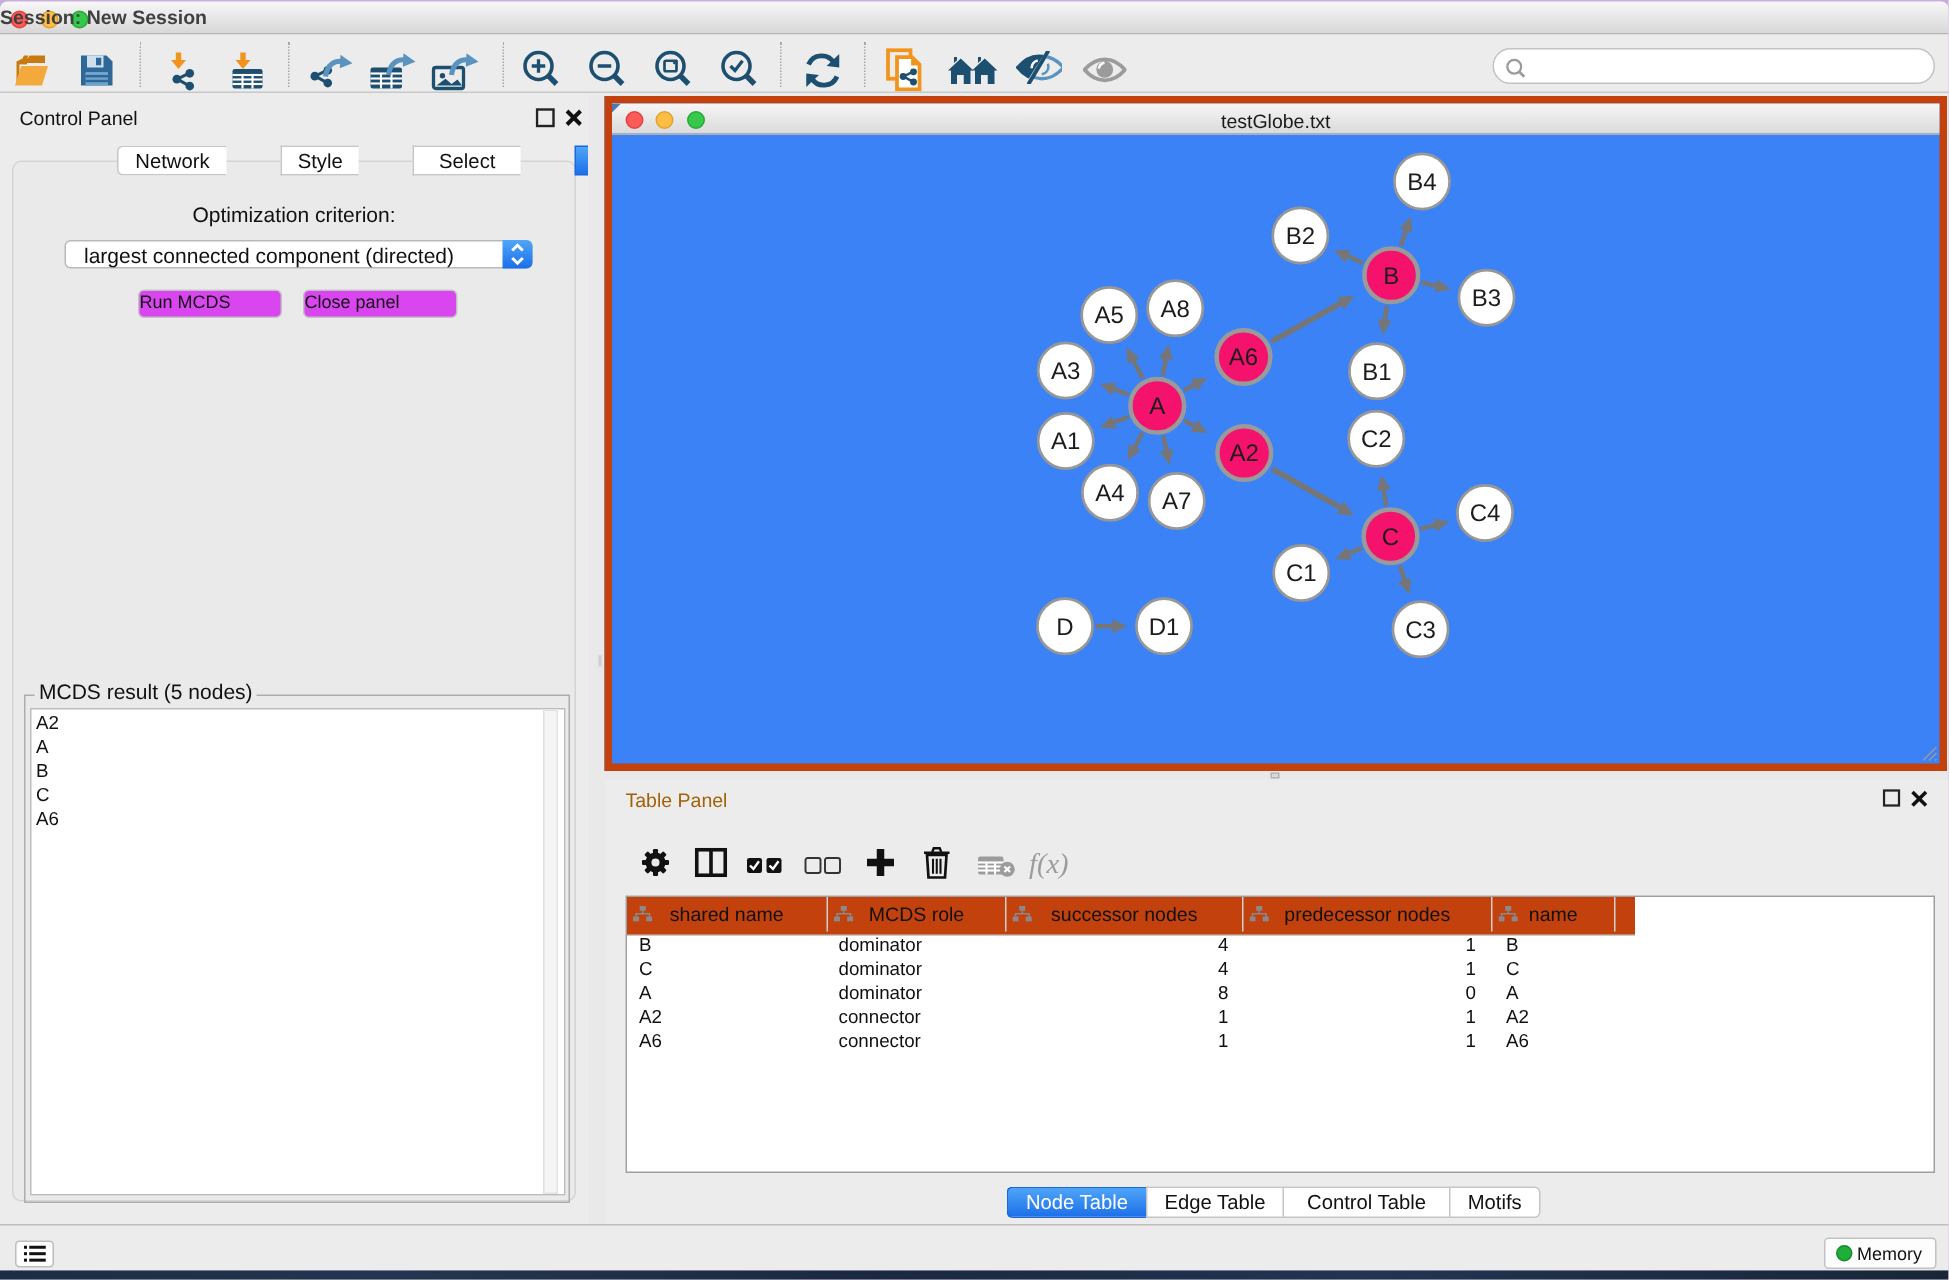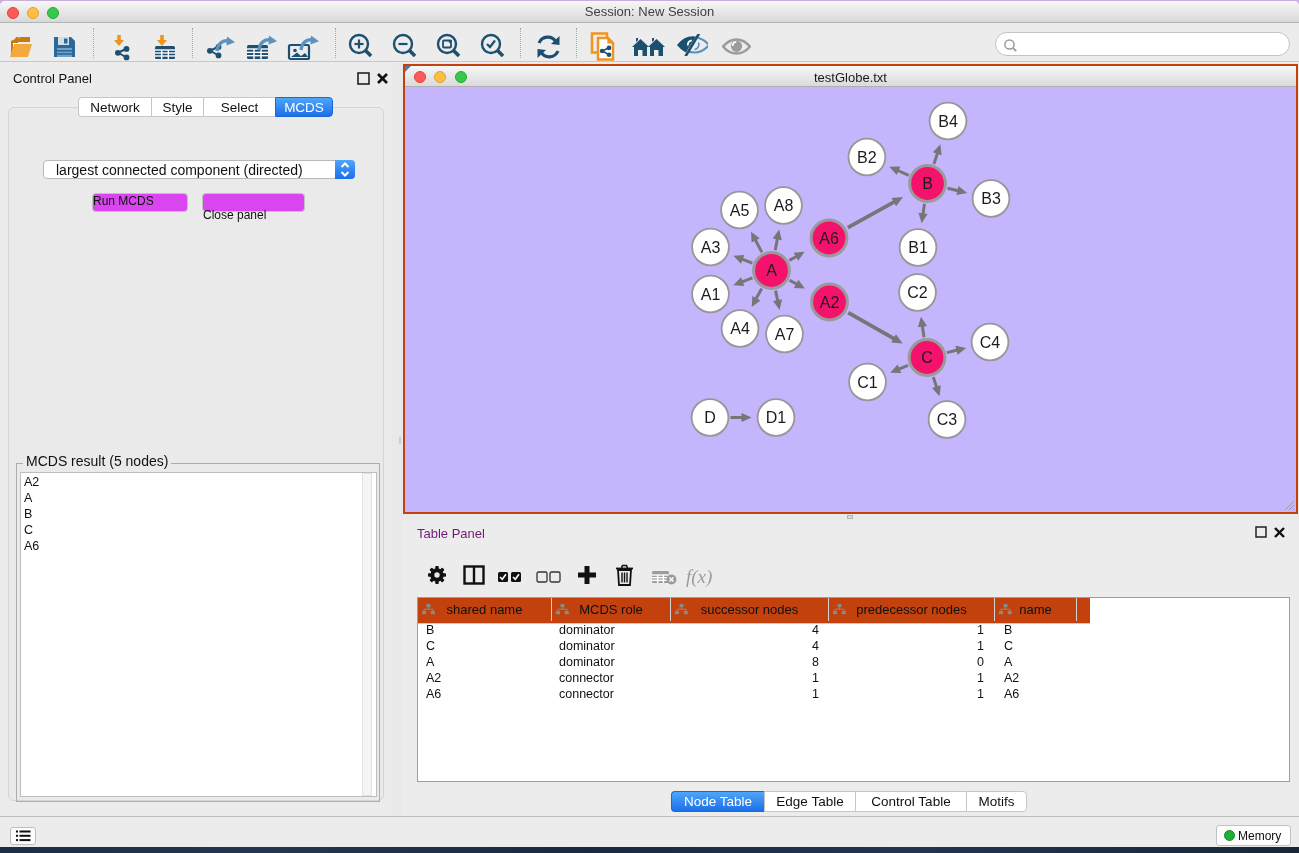--- a/index.html
+++ b/index.html
@@ -3,21 +3,21 @@
 <style>
 * { margin:0; padding:0; box-sizing:border-box; }
 html,body { width:1299px; height:853px; overflow:hidden; }
 body { font-family:"Liberation Sans", sans-serif; position:relative; background:#c9aedd; }
 .abs { position:absolute; }
 
 #appwin { position:absolute; left:0; top:1px; width:1299px; height:845px; background:#ececec; border-radius:5px 5px 0 0; }
 #titlebar { position:absolute; left:0; top:0; width:1299px; height:22px;
   background:linear-gradient(#f7f7f7,#d8d8d8); border-bottom:1px solid #b4b4b4; border-radius:5px 5px 0 0;}
 .tl { position:absolute; top:6px; width:12px; height:12px; border-radius:50%; }
-#title { position:absolute; top:3px; width:100%; text-align:center; font-size:13px; color:#404040; }
+#title { position:absolute; top:3px; width:100%; text-align:left; font-size:13px; color:#404040;font-weight:bold; }
 #toolbar { position:absolute; left:0; top:23px; width:1299px; height:38px; background:#ececec; border-bottom:1px solid #c8c8c8; }
 .sep { position:absolute; top:4px; height:30px; width:0; border-left:1px dotted #a9a9a9; }
 #searchbox { position:absolute; left:995px; top:8px; width:295px; height:24px; background:#fff;
   border:1px solid #c3c3c3; border-radius:12px; }
 
 #cpanel { position:absolute; left:0; top:62px; width:392px; height:753px; background:#ececec; }
 #cpanel-head { position:absolute; left:13px; top:8px; font-size:13px; color:#111; }
 #cp-sub { position:absolute; left:8px; top:44px; width:376px; height:694px; background:#eaeaea;
   border:1px solid #d4d4d4; border-radius:6px; }
 .tabbar { position:absolute; display:flex; height:20px; }
@@ -34,28 +34,28 @@
 #dd-step { position:absolute; right:-1px; top:-1px; width:20px; height:19px; border-radius:0 4px 4px 0;
   background:linear-gradient(#50a6f8,#1a6fe9); }
 
 #gbox { position:absolute; left:16px; top:400px; width:364px; height:339px; border:1px solid #adadad; }
 #gbox-label { position:absolute; left:6px; top:-11px; background:#eaeaea; font-size:14px; color:#111; padding:0 3px;}
 #mlist { position:absolute; left:3px; top:8px; width:357px; height:325px; background:#fff; border:1px solid #bdbdbd; }
 #mlist-items { position:absolute; left:3px; top:2px; font-size:12.5px; color:#111; line-height:15.9px; }
 #mlist-sb { position:absolute; right:4px; top:0px; width:10px; height:323px; background:#f5f5f5; border:1px solid #e2e2e2; }
 
 #mdi { position:absolute; left:392px; top:62px; width:907px; height:753px; background:#e9e9e9; }
-#iwin { position:absolute; left:403px; top:63px; width:895px; height:450px; background:#c4b5fd;
-  border:2px solid #c2410c; }
+#iwin { position:absolute; left:403px; top:63px; width:895px; height:450px; background:#3b82f6;
+  border:5px solid #c2410c; }
 #iwin-tb { position:absolute; left:0; top:0; width:100%; height:21px;
   background:linear-gradient(#f6f6f6,#dadada); border-bottom:1px solid #b0b0b0; }
 #iwin-title { position:absolute; top:4px; width:100%; text-align:center; font-size:13px; color:#1a1a1a; }
 
 #tpanel { position:absolute; left:403px; top:519px; width:896px; height:296px; background:#ececec; }
-#tpanel-head { position:absolute; left:14px; top:6px; font-size:13px; color:#701a75; }
+#tpanel-head { position:absolute; left:14px; top:6px; font-size:13px; color:#a16207; }
 #ttoolbar { position:absolute; left:14px; top:36px; width:868px; height:41px; }
 #ttable { position:absolute; left:14px; top:77px; width:873px; height:185px; background:#fff; border:1px solid #9e9e9e; }
 #thead { position:absolute; left:0; top:0; width:672px; height:26px; background:#c2410c; border-bottom:1px solid #c9c9c9; }
 .thcell { position:absolute; top:0; height:23px; border-right:1px solid #d2d2d2; font-size:13px; color:#111; }
 .thtext { position:absolute; width:100%; text-align:center; top:4px; }
 .trow { position:absolute; font-size:12.5px; color:#111; height:16px; }
 
 
 #statusbar { position:absolute; left:0; top:815px; width:1299px; height:31px; background:#ececec; border-top:1px solid #bdbdbd; }
 #memorybtn { position:absolute; left:1216px; top:8px; width:75px; height:21px; background:#fdfdfd;
@@ -239,35 +239,36 @@
 <div id="cpanel">
 <div id="cpanel-head">Control Panel</div>
 <svg class="abs" style="left:357px;top:9px" width="32" height="14" viewBox="0 0 32 14">
         <rect x="1" y="1" width="11" height="11" fill="none" stroke="#222" stroke-width="1.6"></rect>
         <g stroke="#111" stroke-width="2.6">
           <line x1="21" y1="2" x2="30" y2="11"></line>
           <line x1="30" y1="2" x2="21" y2="11"></line>
         </g>
       </svg>
 <div id="cp-sub"></div>
-<div class="tabbar" style="left:78px;top:34px;">
+<div class="tabbar" style="left:78px;top:34px;gap:36px;">
         <div class="tab" style="width:73px">Network</div>
         <div class="tab" style="width:52px">Style</div>
         <div class="tab" style="width:72px">Select</div>
         <div class="tab sel" style="width:58px">MCDS</div>
       </div>
+<div class="abs" style="left:0;top:72px;width:392px;text-align:center;font-size:14px;color:#111">Optimization criterion:</div>
 <div id="dropdown">
         <span class="abs" style="left:12px;top:1px">largest connected component (directed)</span>
         <div id="dd-step"><svg width="20" height="19" viewBox="0 0 20 19">
             <path d="M6.5 7 L10 3.5 L13.5 7" fill="none" stroke="#fff" stroke-width="2"></path>
             <path d="M6.5 12 L10 15.5 L13.5 12" fill="none" stroke="#fff" stroke-width="2"></path>
           </svg></div>
       </div>
 <div class="btn" style="left:92px;top:130px;width:96px;height:19px;padding-top:0px">Run MCDS</div>
-<div class="btn" style="left:202px;top:130px;width:103px;height:19px;padding-top:14px">Close panel</div>
+<div class="btn" style="left:202px;top:130px;width:103px;height:19px;padding-top:0px">Close panel</div>
 <div id="gbox">
         <div id="gbox-label">MCDS result (5 nodes)</div>
         <div id="mlist">
           <div id="mlist-items">A2<br>A<br>B<br>C<br>A6</div>
           <div id="mlist-sb"></div>
         </div>
       </div>
 </div>
 <div id="mdi"></div>
 <div id="iwin">

